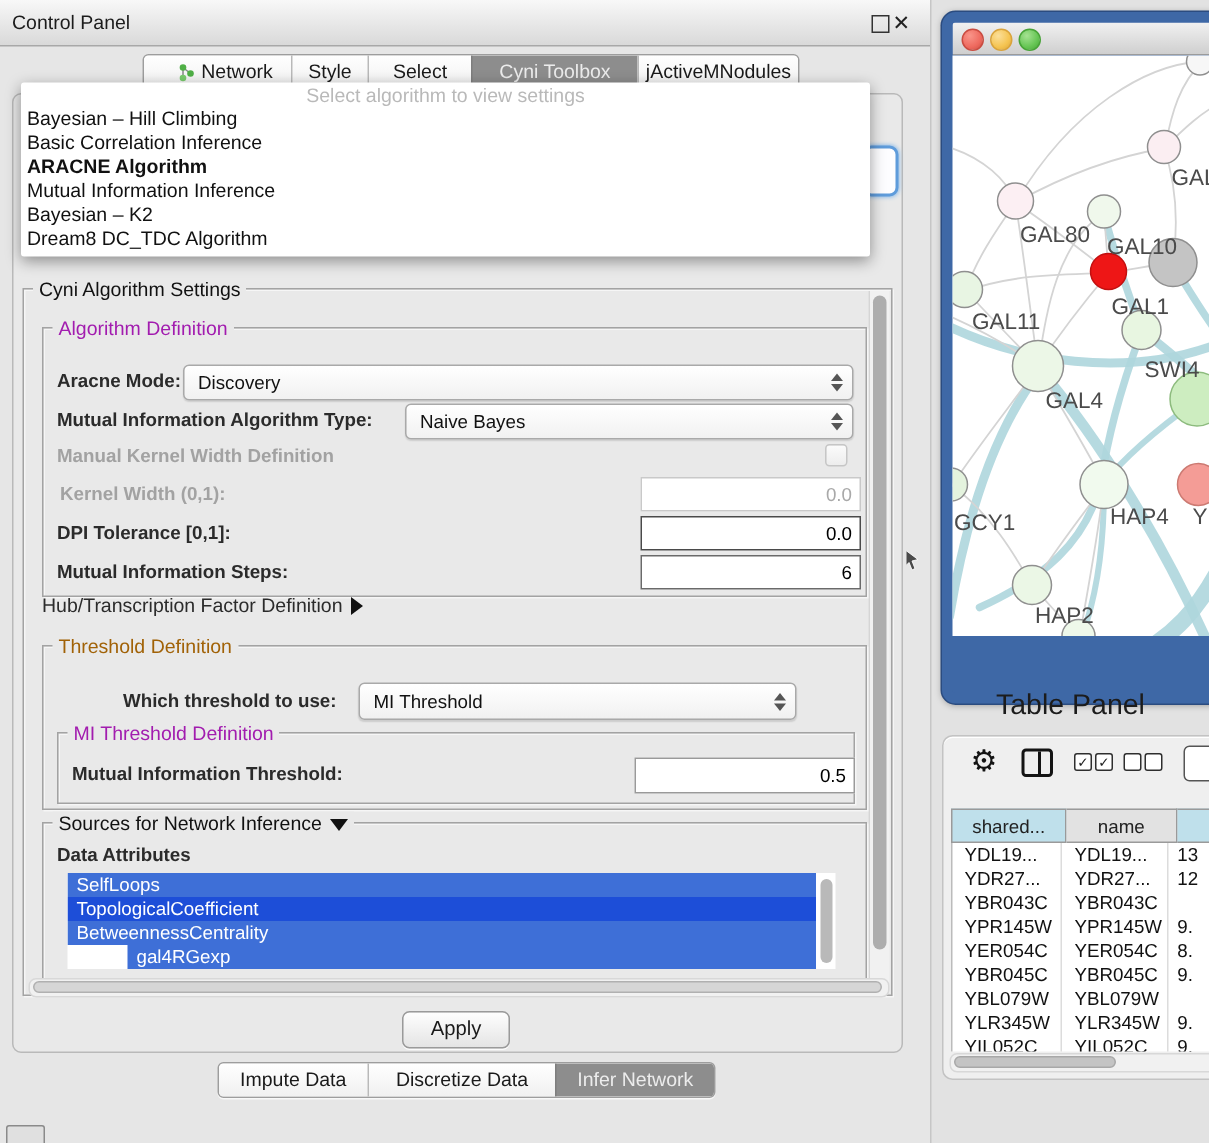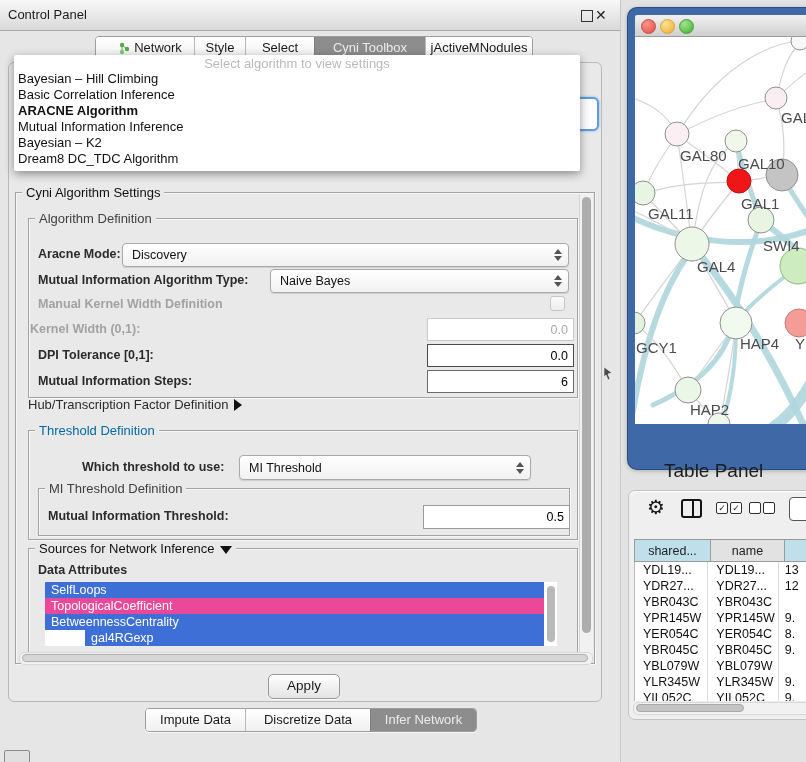--- a/index.html
+++ b/index.html
@@ -15,22 +15,22 @@
   .seg:first-child{border-left:none;}
   .seg.selected{background:#8d8d8d;color:#ececec;border-left-color:#7e7e7e;}
   #inner-panel{left:8px;top:62px;width:592px;height:638px;border:1px solid #b9b9b9;border-radius:6px;background:#e9e9e9;}
   #combo-fragment{left:575px;top:97px;width:20px;height:30px;border:2.5px solid #5f9cdb;border-radius:6px;background:#fdfdff;z-index:5;box-shadow:0 0 3px #7fb4e8;}
   #popup{left:14px;top:55px;width:566px;height:116px;background:#fff;border-radius:2px;box-shadow:0 3px 10px rgba(0,0,0,.4);z-index:50;}
   #popup-prompt{height:15px;text-align:center;color:#b9b9b9;font-size:13px;padding-top:1px;}
   .popup-item{height:16px;line-height:16px;font-size:13px;color:#111;padding-left:4px;white-space:nowrap;}
   .popup-item.bold{font-weight:bold;}
   .groupbox{border:1px solid #a3a3a3;box-shadow:inset 1px 1px 0 rgba(255,255,255,.6),1px 1px 0 rgba(255,255,255,.6);}
   .gtitle{position:absolute;top:-8px;background:#e9e9e9;padding:0 4px;font-size:13px;color:#111;line-height:15px;white-space:nowrap;}
-  .gtitle.blue{color:#404040;}
-  .gtitle.green{color:#0369a1;}
+  .gtitle.blue{color:#a21caf;}
+  .gtitle.green{color:#a16207;}
   .flabel{font-size:12.5px;font-weight:bold;color:#2b2b2b;white-space:nowrap;}
   .flabel.disabled{color:#a2a2a2;}
   .combo{background:linear-gradient(#ffffff,#f1f1f1);border:1px solid #a9a9a9;border-radius:4px;box-shadow:0 1px 1px rgba(0,0,0,.12);}
   .combo .clabel{position:absolute;left:9px;top:0;height:100%;display:flex;align-items:center;font-size:12.5px;color:#111;}
   .steppers{position:absolute;right:6px;top:50%;transform:translateY(-50%);width:8px;height:12px;}
   .steppers .up{position:absolute;top:0;left:0;width:0;height:0;border-left:4px solid transparent;border-right:4px solid transparent;border-bottom:5px solid #555;}
   .steppers .dn{position:absolute;bottom:0;left:0;width:0;height:0;border-left:4px solid transparent;border-right:4px solid transparent;border-top:5px solid #555;}
   .tfield{background:#fff;font-size:12.5px;text-align:right;padding-right:5px;display:flex;align-items:center;justify-content:flex-end;}
   .scroll-v{background:#f1f1f1;border-left:1px solid #d5d5d5;}
   .thumb{background:#adadad;border-radius:5px;}
@@ -132,21 +132,21 @@
         <span class="clabel">Naive Bayes</span>
         <span class="steppers">
             <i class="up"></i>
             <i class="dn"></i>
           </span>
       </div>
 
       <div class="abs flabel disabled" style="left:9px;top:78px;">Manual Kernel Width Definition</div>
       <div class="abs" style="left:521px;top:77px;width:13px;height:13px;border:1px solid #c6c6c6;border-radius:3px;background:linear-gradient(#fbfbfb,#ededed);"></div>
 
-      <div class="abs flabel disabled" style="left:1px;top:103px;">Kernel Width (0,1):</div>
+      <div class="abs flabel disabled" style="left:11px;top:103px;">Kernel Width (0,1):</div>
       <div class="abs tfield" style="left:398px;top:99px;width:140px;height:21px;border:1px solid #c9c9c9;color:#a9a9a9;">0.0</div>
 
       <div class="abs flabel" style="left:9px;top:129px;">DPI Tolerance [0,1]:</div>
       <div class="abs tfield" style="left:398px;top:125px;width:140px;height:21px;border:1.5px solid #4a4a4a;color:#000;">0.0</div>
 
       <div class="abs flabel" style="left:9px;top:155px;">Mutual Information Steps:</div>
       <div class="abs tfield" style="left:398px;top:151px;width:140px;height:21px;border:1.5px solid #6a6a6a;color:#000;">6</div>
     </div>
 
     <div class="abs" style="left:12px;top:202px;height:18px;line-height:18px;">
@@ -171,21 +171,21 @@
         <div class="abs tfield" style="left:384px;top:16px;width:140px;height:22px;border:1px solid #9a9a9a;color:#000;">0.5</div>
       </div>
     </div>
 
     <div class="abs groupbox" style="left:12px;top:355px;width:548px;height:112px;border-bottom:none;">
       <span class="gtitle" style="left:6px;"><span>Sources for Network Inference</span><span class="tri-down"></span></span>
       <div class="abs flabel" style="left:9px;top:14px;">Data Attributes</div>
       <div class="abs" style="left:16px;top:33px;width:512px;height:64px;background:#fff;overflow:hidden;">
         <div id="attr-items" style="width:499px;">
             <div class="attr-item" style="background: rgb(62, 111, 215);">SelfLoops</div>
-            <div class="attr-item" style="background: #ec4899;">TopologicalCoefficient</div>
+            <div class="attr-item" style="background: #1d4ed8;">TopologicalCoefficient</div>
             <div class="attr-item" style="background: rgb(62, 111, 215);">BetweennessCentrality</div>
             <div class="attr-item" style="background: rgb(62, 111, 215); margin-left: 40px;">gal4RGexp</div>
           </div>
         <div class="abs thumb" style="right:2px;top:4px;width:8px;height:56px;background:#b9b9b9;"></div>
       </div>
     </div>
 
     <div class="abs scroll-h" style="left:3px;top:459px;width:572px;height:11px;">
       <div class="abs" style="left:2px;top:1px;width:566px;height:8px;background:#d6d6d6;border:1px solid #b0b0b0;border-radius:5px;box-sizing:border-box;"></div>
     </div>

